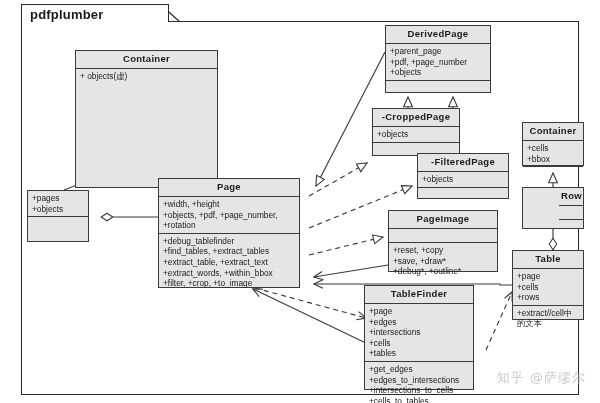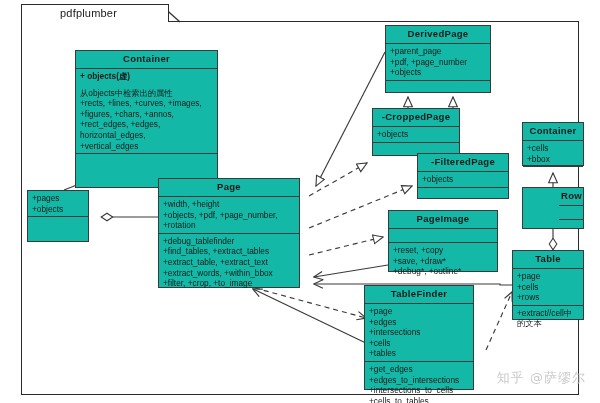--- a/index.html
+++ b/index.html
@@ -5,27 +5,27 @@
   html,body{margin:0;padding:0;background:#fff;}
   body{width:600px;height:403px;position:relative;overflow:hidden;
        font-family:"Liberation Sans","DejaVu Sans",sans-serif;color:#1a1a1a;}
 
   #canvas{position:absolute;left:0;top:0;width:600px;height:403px;}
 
   
   .pkg-tab{position:absolute;left:21px;top:4px;width:148px;height:18px;
            border:1.4px solid #2b2b2b;border-bottom:none;background:#fff;
            box-sizing:border-box;z-index:3;}
-  .pkg-tab-label{position:absolute;left:30px;top:7px;font-size:11px;font-weight:normal;
-                 letter-spacing:.2px;z-index:4;margin-left:30px;}
+  .pkg-tab-label{position:absolute;left:30px;top:7px;font-size:13px;font-weight:bold;
+                 letter-spacing:.2px;z-index:4;}
   .pkg-body{position:absolute;left:21px;top:21px;width:558px;height:374px;
             border:1.4px solid #2b2b2b;box-sizing:border-box;background:transparent;z-index:2;}
 
   
-  .cls{position:absolute;border:1.2px solid #3a3a3a;background:#14b8a6;box-sizing:border-box;z-index:6;}
+  .cls{position:absolute;border:1.2px solid #3a3a3a;background:#e5e5e5;box-sizing:border-box;z-index:6;}
   .cls .title{text-align:center;font-weight:bold;font-size:9.5px;padding:3px 2px 3px;
               border-bottom:1.2px solid #3a3a3a;letter-spacing:.3px;line-height:1.15;}
   .cls .sec{padding:2px 4px 2px;font-size:8.3px;line-height:1.28;
             border-bottom:1.2px solid #3a3a3a;white-space:pre-line;}
   .cls .sec:last-child{border-bottom:none;}
   .cls .sec.empty{min-height:7px;}
   .cls .sec.blank{min-height:9px;}
 
   
   #cls-container{left:75px;top:50px;width:143px;height:138px;}
@@ -97,27 +97,21 @@
     <path d="M553,229 L553,250" marker-end="url(#diamond)"></path>
   </g>
 </svg>
 
 <div class="pkg-tab"></div>
 <div class="pkg-tab-label">pdfplumber</div>
 <div class="pkg-body"></div>
 
 <div class="cls" id="cls-container">
   <div class="title">Container</div>
-  <div class="sec" style="border-bottom:none;padding-bottom:0;font-weight:bold;">+ objects(虚)</div>
-  <div class="sec" style="padding-top:6px;">从objects中检索出的属性
-+rects, +lines, +curves, +images,
-+figures, +chars, +annos,
-+rect_edges, +edges,
-horizontal_edges,
-+vertical_edges</div>
+  <div class="sec" style="border-bottom:none;padding-bottom:0;">+ objects(虚)</div>
   <div class="sec empty"></div>
 </div>
 
 <div class="cls" id="cls-pdf">
   <div class="sec">+pages
 +objects</div>
   <div class="sec empty"></div>
 </div>
 
 <div class="cls" id="cls-page">

